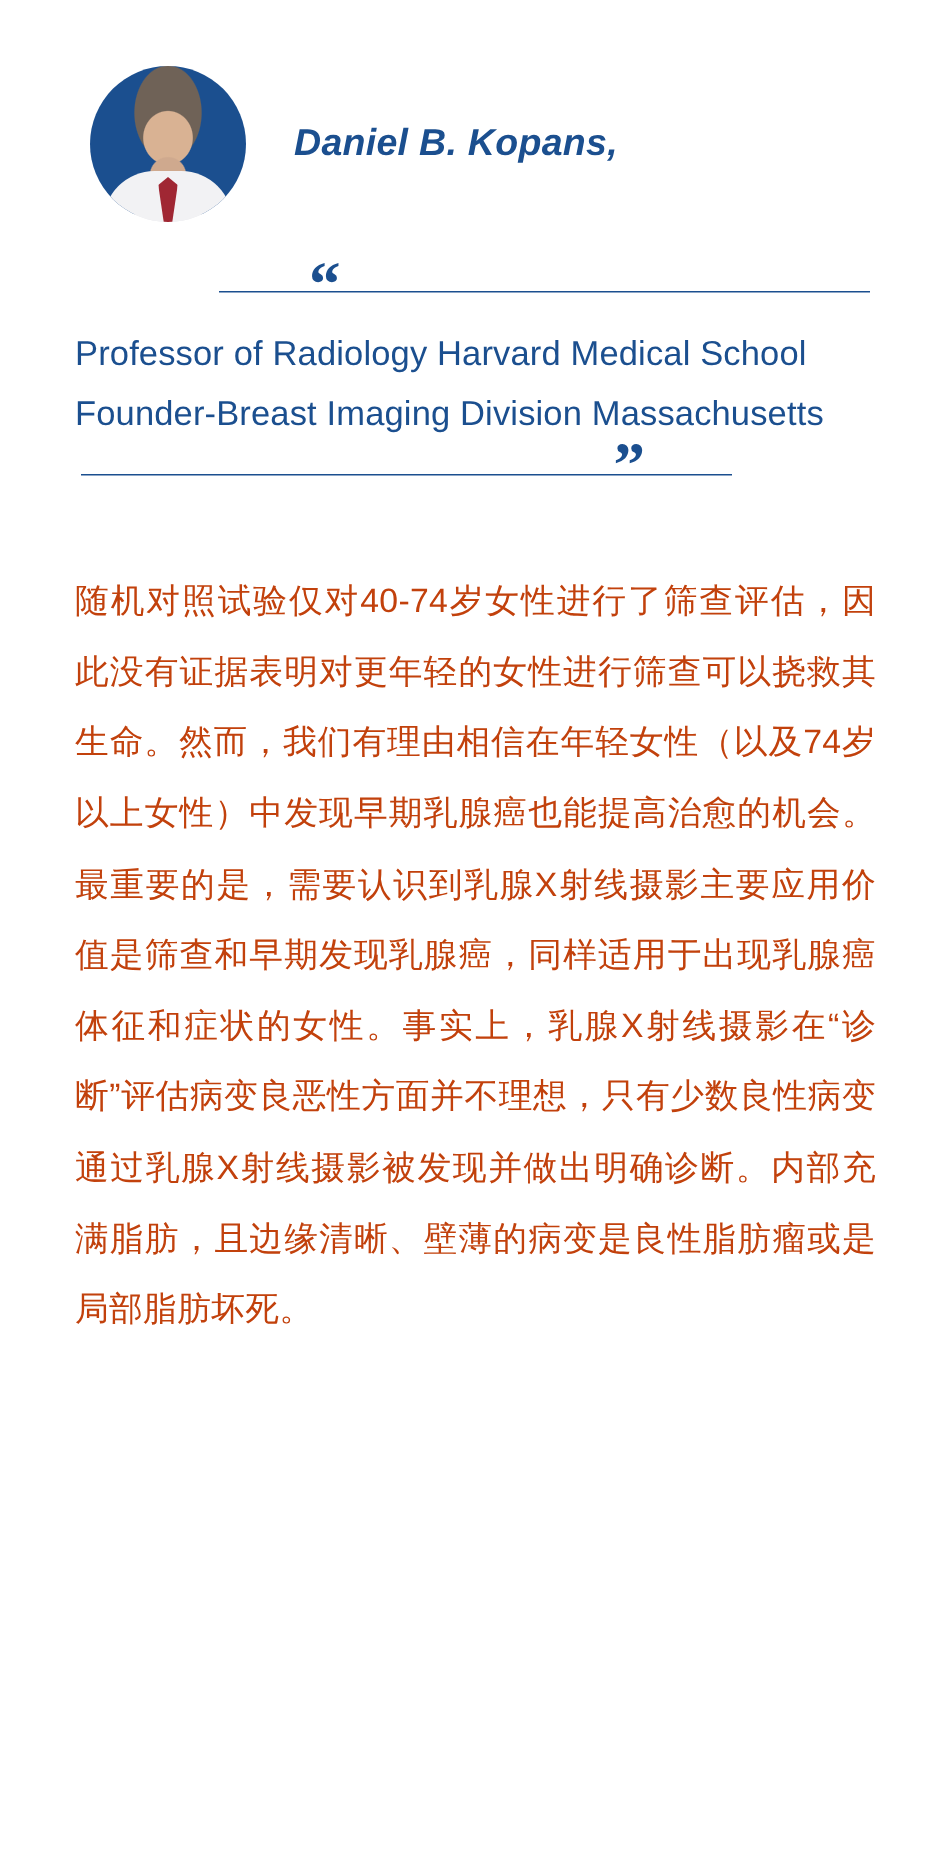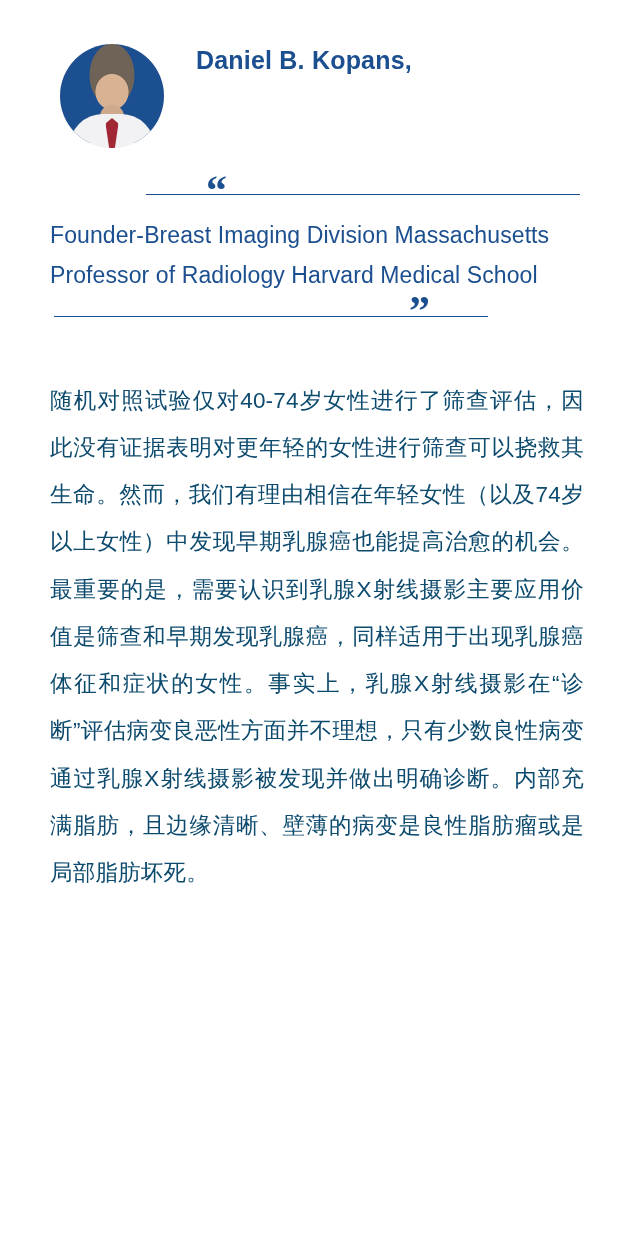--- a/index.html
+++ b/index.html
@@ -20,23 +20,24 @@
     position: relative;
     width: 634px;
     height: 1242px;
     background: #ffffff;
     padding: 0 50px;
   }
 
   
   .author-row {
     display: flex;
-    align-items: flex-start;
+    align-items: center;
     padding-top: 44px;
     padding-left: 10px;
+    font-style: italic;
   }
   .avatar {
     width: 104px;
     height: 104px;
     border-radius: 50%;
     flex: 0 0 104px;
     background:
       radial-gradient(circle at 50% 118%, #e9e9ee 0 24%, rgba(233,233,238,0) 25%),
       radial-gradient(circle at 50% 70%, #cfa98e 0 13%, rgba(207,169,142,0) 14%),
       radial-gradient(ellipse at 50% 46%, #d9b293 0 22%, rgba(217,178,147,0) 23%),
@@ -118,21 +119,21 @@
     letter-spacing: .1px;
   }
 
   
   .body-wrap {
     margin-top: 60px;
   }
   .para {
     font-size: 22.5px;
     line-height: 2.1;
-    color: #0c4a6e;
+    color: #c2410c;
     text-align: justify;
     margin: 0 0 28px 0;
     letter-spacing: .2px;
   }
   .para.first { color: #333; }
   .hl {
     color: #1b4f8f;
   }
 </style>
 </head>
@@ -146,22 +147,22 @@
       <div>Daniel B. Kopans,</div>
     </div>
   </div>
 
   <div class="quote-block">
     <div class="rule rule-top">
       <span class="qmark qmark-open">“</span>
     </div>
 
     <div class="quote-text">
+      <div>Professor of Radiology Harvard Medical School</div>
       <div>Founder-Breast Imaging Division Massachusetts</div>
-      <div>Professor of Radiology Harvard Medical School</div>
     </div>
 
     <div class="rule rule-bottom">
       <span class="qmark qmark-close">”</span>
     </div>
   </div>
 
   <div class="body-wrap">
 
     <p class="para">随机对照试验仅对40-74岁女性进行了筛查评估，因此没有证据表明对更年轻的女性进行筛查可以挠救其生命。然而，我们有理由相信在年轻女性（以及74岁以上女性）中发现早期乳腺癌也能提高治愈的机会。最重要的是，需要认识到乳腺X射线摄影主要应用价值是筛查和早期发现乳腺癌，同样适用于出现乳腺癌体征和症状的女性。事实上，乳腺X射线摄影在“诊断”评估病变良恶性方面并不理想，只有少数良性病变通过乳腺X射线摄影被发现并做出明确诊断。内部充满脂肪，且边缘清晰、壁薄的病变是良性脂肪瘤或是局部脂肪坏死。</p>

